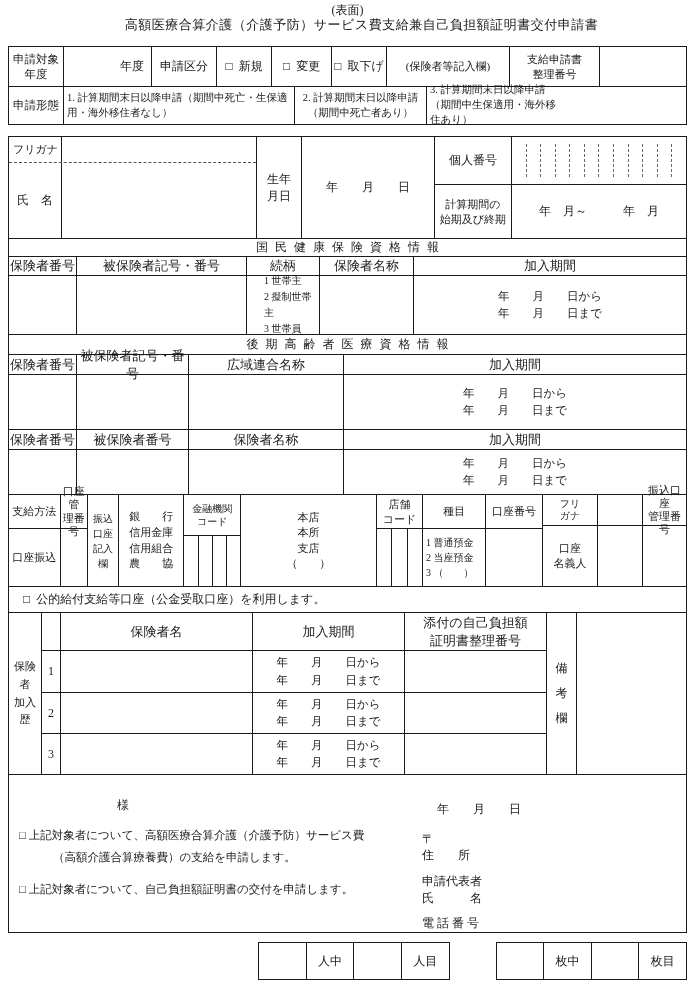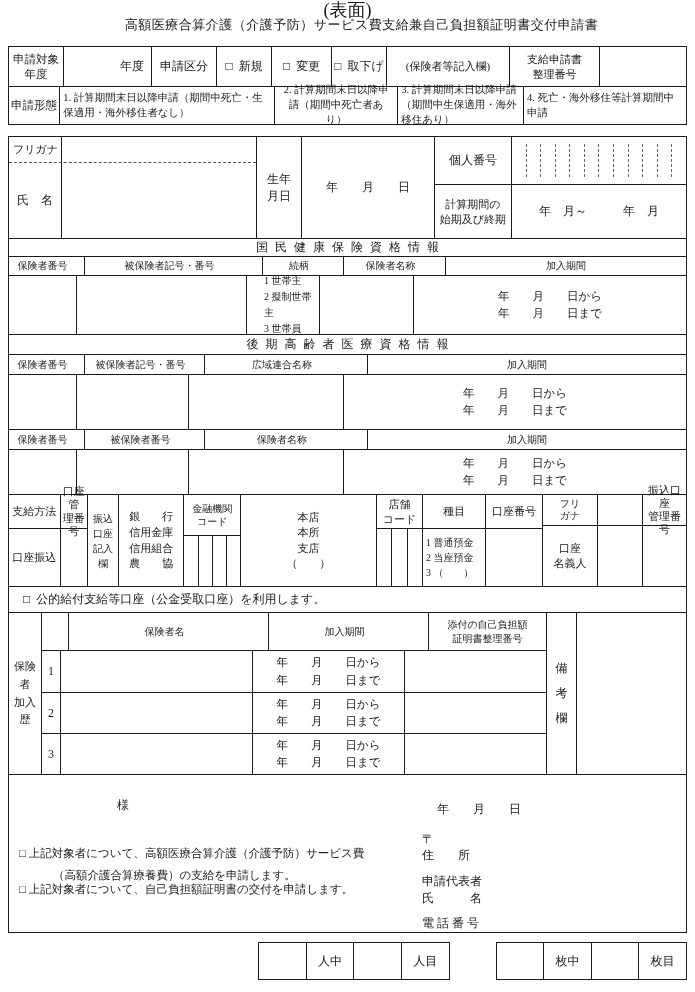--- a/index.html
+++ b/index.html
@@ -3,41 +3,41 @@
 <meta charset="utf-8">
 <style>
   * { box-sizing: border-box; margin: 0; padding: 0; }
   html,body { background:#fff; }
   body {
     width: 695px; height: 992px;
     font-family: "Liberation Serif", "DejaVu Serif", serif;
     color: #1a1a1a; font-size: 12px; position: relative; overflow: hidden;
   }
   .pagehead { text-align: center; padding-top: 3px; }
-  .surface { font-size: 18px; line-height: 14px; }
+  .surface { font-size: 12px; line-height: 14px; }
   .ftitle  { font-size: 13px; line-height: 16px; letter-spacing: .5px; margin-left: 28px; }
 
   .tbl { margin: 0 8px; border: 1px solid #1a1a1a; }
   .r { display: flex; align-items: stretch; }
   .r > * + * { border-left: 1px solid #1a1a1a; }
   .sec { border-top: 1px solid #1a1a1a; }
   .c { display: flex; align-items: center; justify-content: center; text-align: center; }
   .col { display: flex; flex-direction: column; }
   .col > .sub + .sub { border-top: 1px solid #1a1a1a; }
   .sub { display: flex; align-items: center; justify-content: center; text-align: center; }
   .fill { flex: 1 1 auto; }
   .pre { white-space: pre-line; }
   .left { justify-content: flex-start; text-align: left; }
   .right { justify-content: flex-end; text-align: right; }
   .sm { font-size: 10px; line-height: 1.25; }
   .xs { font-size: 11px; line-height: 1.2; }
   .f11 { font-size: 11px; }
   .sechead { display:flex; align-items:center; justify-content:center;
              letter-spacing: 7px; text-indent: 7px; font-size: 12px; }
-  .colhead { font-size: 10px; gap: 8px; }
+  .colhead { font-size: 13px; }
   .period { font-size: 11.5px; line-height: 1.5; }
   .cbrow { display:flex; align-items:center; gap:6px; }
   .digits { display:flex; flex:1; align-items:center; height:100%; }
   .digits > span { flex:1; height:72%; }
   .digits > span + span { border-left: 1px dashed #666; }
   .boxes { display:flex; flex:1; height:100%; }
   .boxes > span { flex:1; }
   .boxes > span + span { border-left: 1px solid #1a1a1a; }
   .dashline { border-bottom: 1px dashed #555; }
   .footer { position: relative; }
@@ -79,21 +79,20 @@
     <div class="c f11" style="width:123px">(保険者等記入欄)</div>
     <div class="c pre f11" style="width:90px; line-height:1.3">支給申請書
 整理番号</div>
     <div class="c fill"></div>
   </div>
   <div class="r sec" style="height:38px; font-size:10.5px">
     <div class="c" style="width:54px; font-size:11.5px">申請形態</div>
     <div class="c left" style="width:231px; padding:2px 3px; line-height:1.4">1. 計算期間末日以降申請（期間中死亡・生保適用・海外移住者なし）</div>
     <div class="c" style="width:132px; padding:2px 4px; line-height:1.4">2. 計算期間末日以降申請（期間中死亡者あり）</div>
     <div class="c left" style="width:135px; padding:2px 3px; line-height:1.4">3. 計算期間末日以降申請（期間中生保適用・海外移住あり）</div>
-    <div class="c left fill" style="padding:2px 3px; line-height:1.4">4. 死亡・海外移住等計算期間中申請</div>
   </div>
 </div>
 
 <div class="tbl" style="margin-top:11px">
 
   <div class="r" style="height:101px">
     <div class="col" style="width:247px">
       <div class="r dashline" style="height:26px">
         <div class="c left" style="width:52px; padding-left:4px; font-size:11px">フリガナ</div>
         <div class="c fill"></div>
@@ -305,21 +304,21 @@
     <div class="c pre" style="width:30px; line-height:2.1">備
 考
 欄</div>
     <div class="c fill"></div>
   </div>
 
   <div class="sec footer" style="height:158px">
     <div class="abs" style="left:108px; top:22px">様</div>
     <div class="abs" style="left:428px; top:26px">年　　月　　日</div>
 
-    <div class="abs decl" style="left:10px; top:68px; width:354px">
+    <div class="abs decl" style="left:10px; top:50px; width:354px">
       <span>□</span>
       <span> </span>
       <span>上記対象者について、高額医療合算介護（介護予防）サービス費（高額介護合算療養費）の支給を申請します。</span>
     </div>
     <div class="abs decl" style="left:10px; top:104px; width:370px">
       <span>□</span>
       <span> </span>
       <span>上記対象者について、自己負担額証明書の交付を申請します。</span>
     </div>
 

